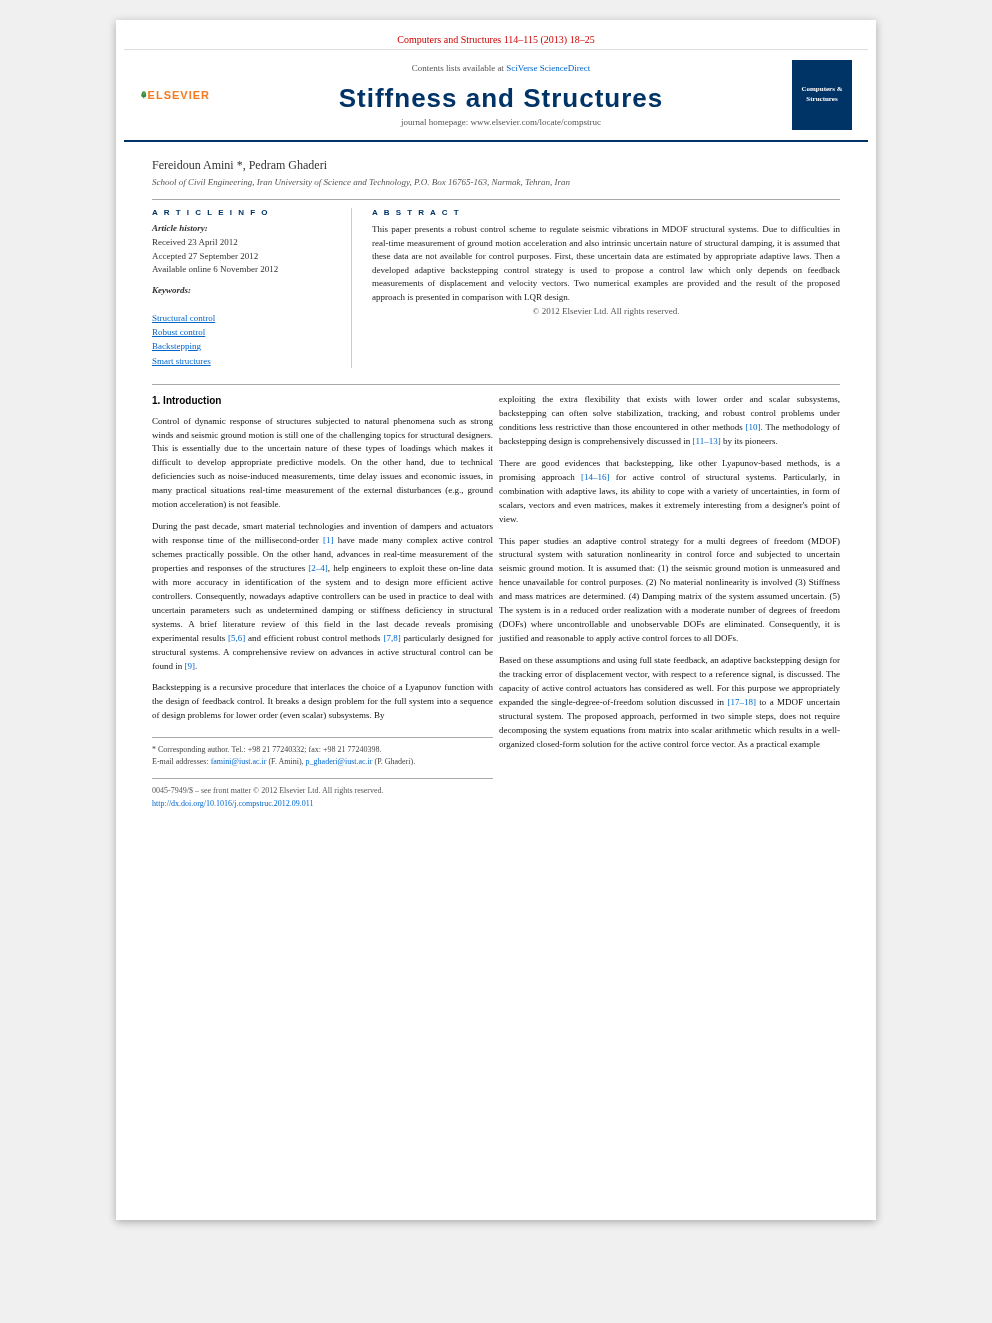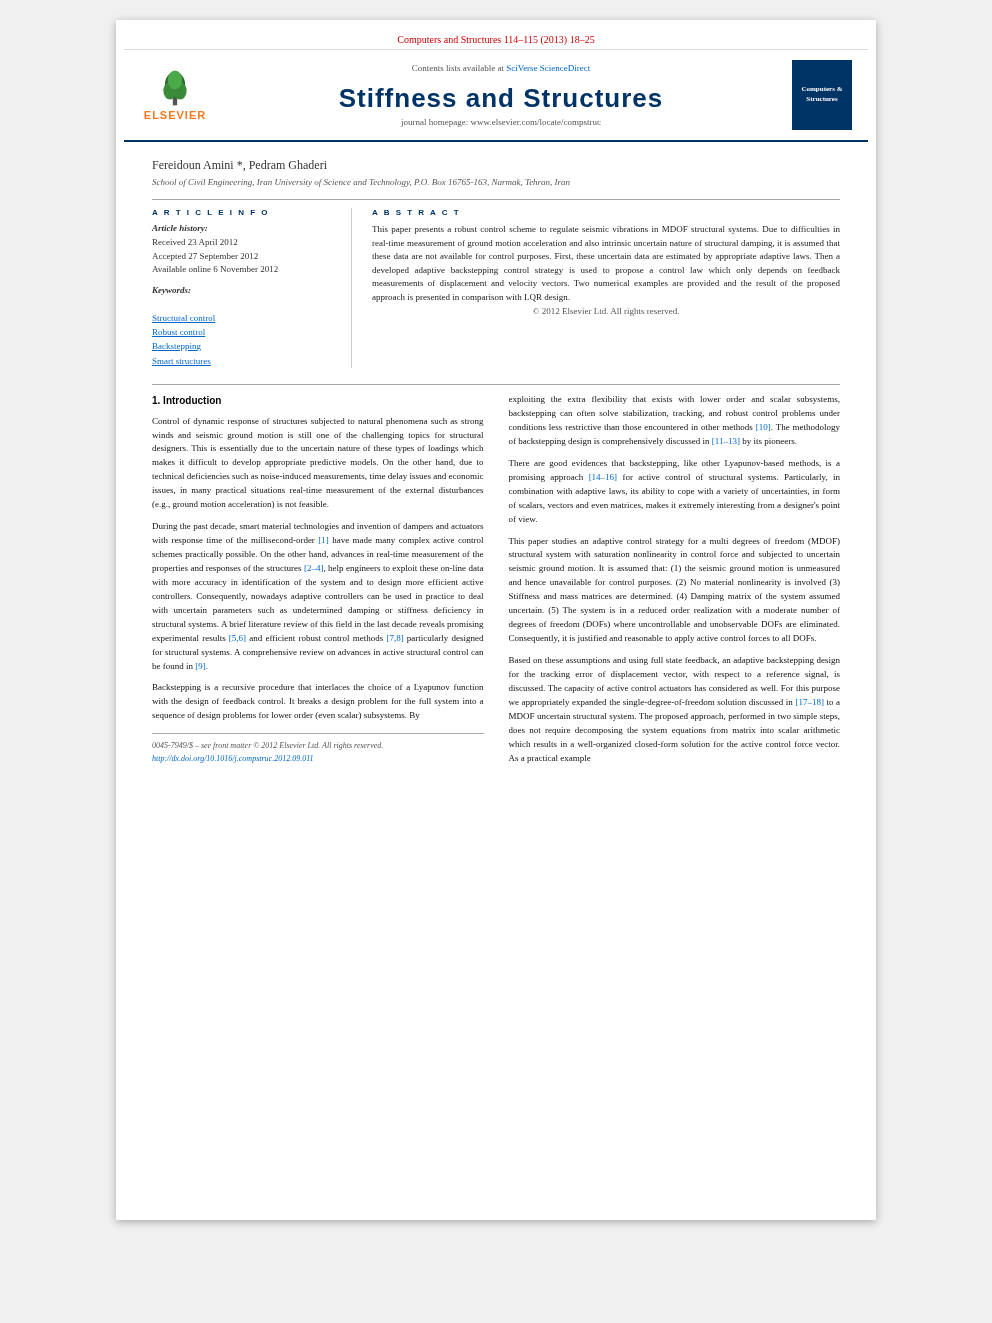--- a/index.html
+++ b/index.html
@@ -160,21 +160,21 @@
     }
     .copyright-line {
       font-size: 9px;
       color: #555;
       text-align: center;
       margin-top: 2px;
     }
     
     .main-columns {
       display: flex;
-      gap: 25px;
+      gap: 6px;
       font-size: 9.2px;
       line-height: 1.55;
       color: #111;
       text-align: justify;
     }
     .col-left, .col-right {
       flex: 1;
     }
     .section-heading {
       font-size: 10px;
@@ -207,29 +207,27 @@
       border-top: 1px solid #aaa;
       margin-top: 10px;
       padding-top: 6px;
       display: flex;
       justify-content: space-between;
       align-items: flex-start;
     }
     .footer-left {
       font-size: 8px;
       color: #555;
-      font-style: italic;
     }
     .footer-link {
       color: #0066cc;
       font-size: 8px;
     }
     .elsevier-logo-svg {
       display: flex;
-      flex-direction: column;
       align-items: center;
     }
     .logo-tree {
       width: 40px;
       height: 40px;
     }
     .logo-text-els {
       font-size: 11px;
       font-weight: bold;
       color: #f47920;
@@ -318,20 +316,26 @@
         <div class="section-heading">1. Introduction</div>
 
         <div class="para">Control of dynamic response of structures subjected to natural phenomena such as strong winds and seismic ground motion is still one of the challenging topics for structural designers. This is essentially due to the uncertain nature of these types of loadings which makes it difficult to develop appropriate predictive models. On the other hand, due to technical deficiencies such as noise-induced measurements, time delay issues and economic issues, in many practical situations real-time measurement of the external disturbances (e.g., ground motion acceleration) is not feasible.</div>
         <div class="para">
           During the past decade, smart material technologies and invention of dampers and actuators with response time of the millisecond-order <span class="ref-link">[1]</span> have made many complex active control schemes practically possible. On the other hand, advances in real-time measurement of the properties and responses of the structures <span class="ref-link">[2–4]</span>, help engineers to exploit these on-line data with more accuracy in identification of the system and to design more efficient active controllers. Consequently, nowadays adaptive controllers can be used in practice to deal with uncertain parameters such as undetermined damping or stiffness deficiency in structural systems. A brief literature review of this field in the last decade reveals promising experimental results <span class="ref-link">[5,6]</span> and efficient robust control methods <span class="ref-link">[7,8]</span> particularly designed for structural systems. A comprehensive review on advances in active structural control can be found in <span class="ref-link">[9]</span>.
         </div>
         <div class="para">
           Backstepping is a recursive procedure that interlaces the choice of a Lyapunov function with the design of feedback control. It breaks a design problem for the full system into a sequence of design problems for lower order (even scalar) subsystems. By
         </div>
 
+        <div class="footnote-section">
+          <div class="footnote-text">* Corresponding author. Tel.: +98 21 77240332; fax: +98 21 77240398.</div>
+          <div class="footnote-text">
+            E-mail addresses: <span class="ref-link">famini@iust.ac.ir</span> (F. Amini), <span class="ref-link">p_ghaderi@iust.ac.ir</span> (P. Ghaderi).
+          </div>
+        </div>
 
         <div class="footer-bar">
           <div class="footer-left">
             <div>0045-7949/$ – see front matter © 2012 Elsevier Ltd. All rights reserved.</div>
             <div>
               <span class="footer-link">http://dx.doi.org/10.1016/j.compstruc.2012.09.011</span>
             </div>
           </div>
         </div>
       </div>

